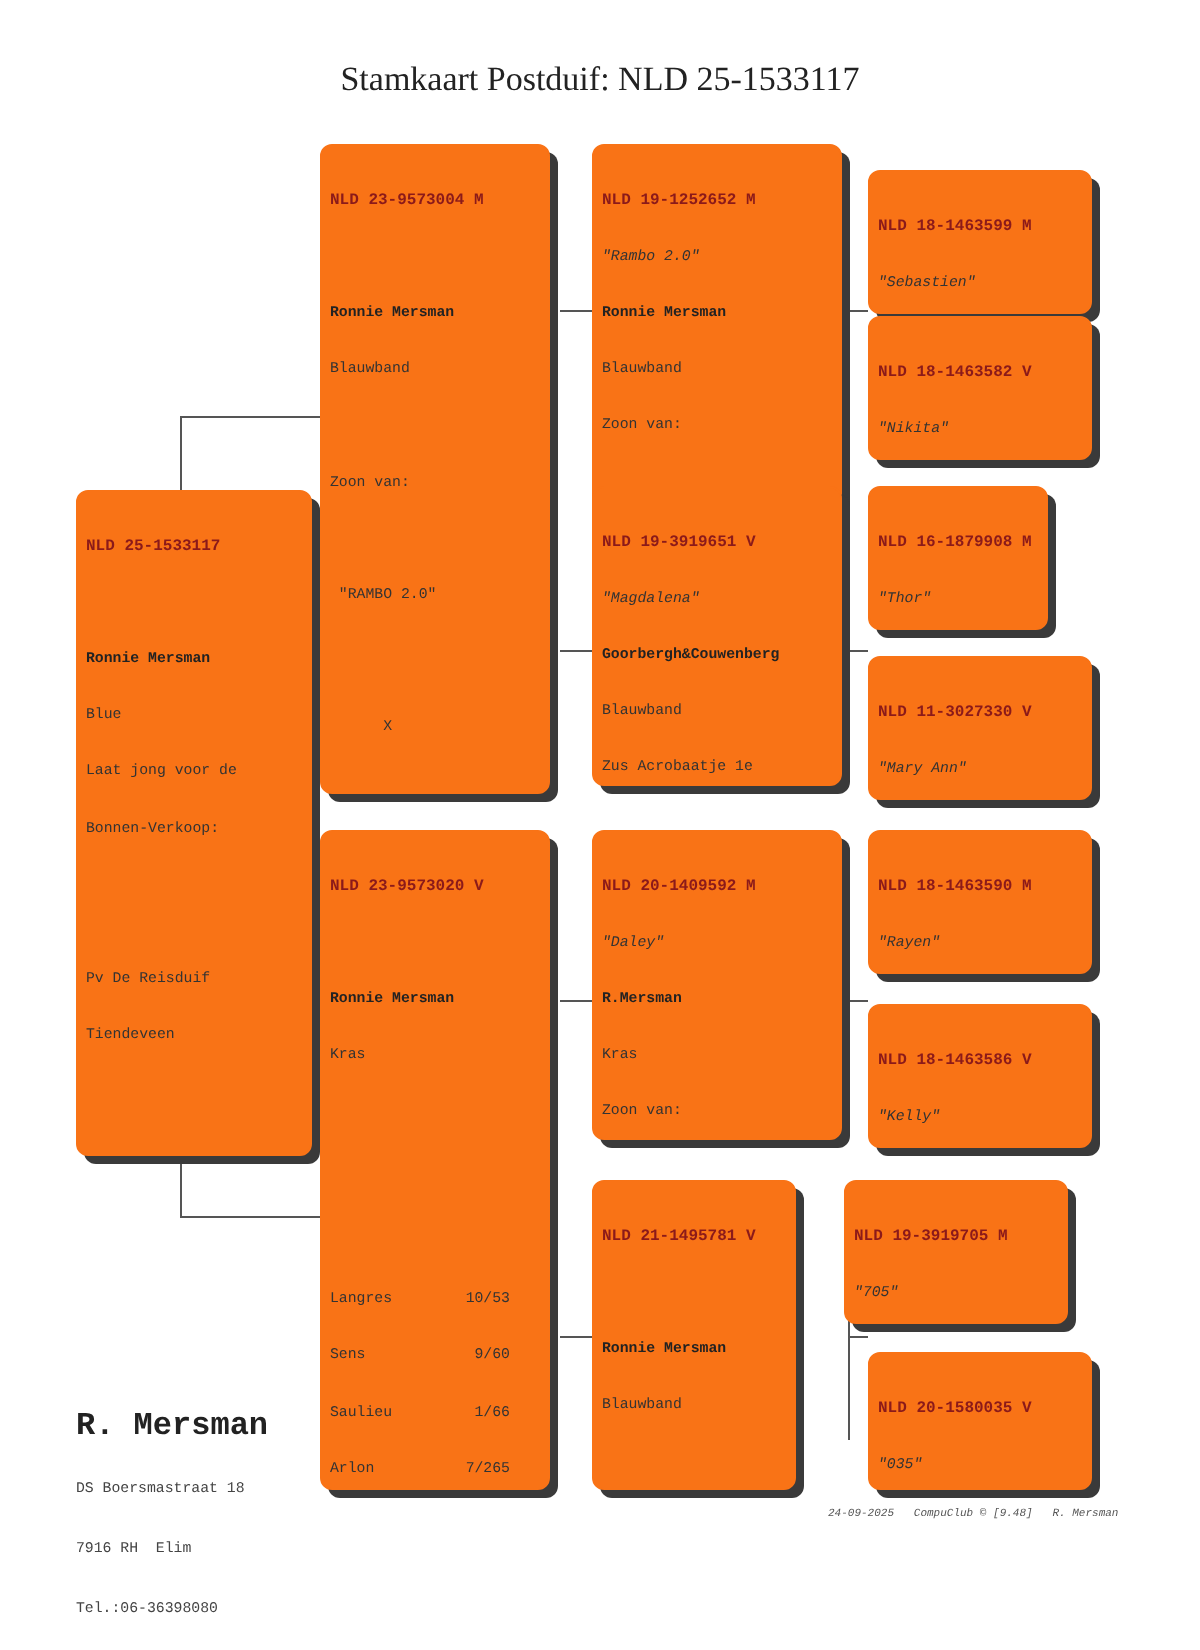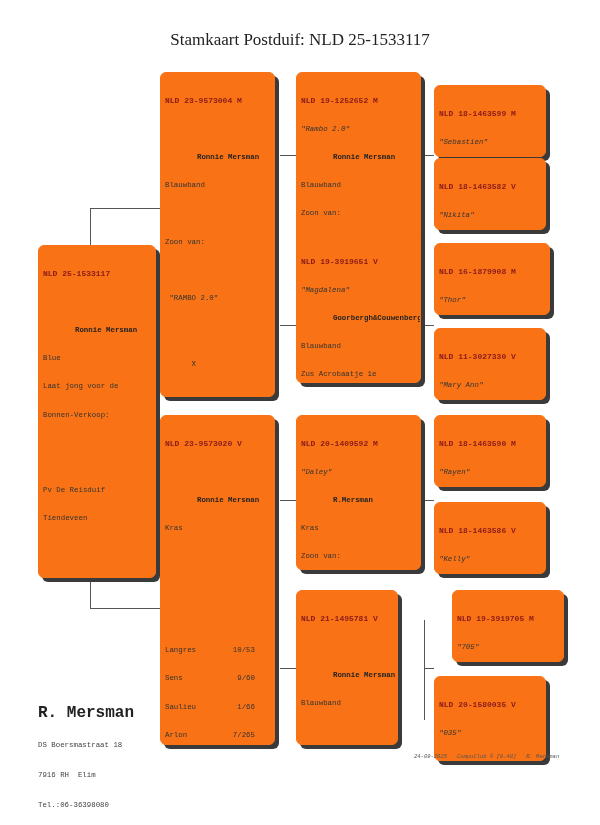--- a/index.html
+++ b/index.html
@@ -1,20 +1,20 @@
 <!DOCTYPE html>
 <html><head>
 <meta charset="utf-8">
 <style>
   html, body { margin:0; padding:0; background:#ffffff; }
   body { width:600px; height:825px; position:relative; overflow:hidden; font-family:"Liberation Mono", monospace; color:#333; }
   .title { position:absolute; left:0; width:600px; top:30px; text-align:center; font-family:Liberation Serif, serif; font-size:17px; color:#222; }
   .card { position:absolute; background:#f97316; border:1px solid #f97316; border-radius:6px; box-shadow:4px 4px 0 #3a3a3a; box-sizing:border-box; padding:3px 4px; font-size:7.4px; line-height:9.4px; white-space:pre; overflow:hidden; }
   .ring { color:#8b1a1a; font-weight:bold; font-size:8px; line-height:11px; }
-  .b { font-weight:bold; color:#222;margin-left:32px; }
+  .b { font-weight:bold; color:#222; }
   .i { font-style:italic; }
   .line { position:absolute; background:#555; }
   .res { display:block; }
   .res span { display:inline-block; }
   .res .p { width:54px; }
   .res .v { width:56px; text-align:right; }
   .addr { position:absolute; left:38px; top:686px; font-size:7.4px; line-height:10px; color:#444; white-space:pre; }
   .addr .name { font-size:16px; font-weight:bold; color:#222; line-height:14px; }
   .footer { position:absolute; left:414px; top:753px; font-size:5.5px; font-style:italic; color:#555; white-space:pre; }
 </style>
@@ -114,21 +114,21 @@
   
   
   
   
   
   
   
   
 </div>
 
-<div class="card" style="left:296px;top:233px;width:125px;height:150px;">
+<div class="card" style="left:296px;top:243px;width:125px;height:150px;">
   <div class="ring">NLD 19-3919651 V</div>
   <div class="i">"Magdalena"</div>
   <div class="b">Goorbergh&amp;Couwenberg</div>
   <div>Blauwband</div>
   <div>Zus Acrobaatje 1e</div>
   
   
   
   
   
@@ -174,21 +174,21 @@
   
 </div>
 <div class="card" style="left:434px;top:158px;width:112px;height:72px;font-family:Liberation Mono, monospace;">
   <div class="ring">NLD 18-1463582 V</div>
   <div class="i">"Nikita"</div>
   
   
   
   
 </div>
-<div class="card" style="left:434px;top:243px;width:116px;height:72px;">
+<div class="card" style="left:434px;top:243px;width:90px;height:72px;">
   <div class="ring">NLD 16-1879908 M</div>
   <div class="i">"Thor"</div>
   
   
   
   
 </div>
 <div class="card" style="left:434px;top:328px;width:112px;height:72px;">
   <div class="ring">NLD 11-3027330 V</div>
   <div class="i">"Mary Ann"</div>
@@ -206,27 +206,27 @@
   
 </div>
 <div class="card" style="left:434px;top:502px;width:112px;height:72px;">
   <div class="ring">NLD 18-1463586 V</div>
   <div class="i">"Kelly"</div>
   
   
   
   
 </div>
-<div class="card" style="left:452px;top:590px;width:112px;height:72px;">
+<div class="card" style="left:422px;top:590px;width:112px;height:72px;">
   <div class="ring">NLD 19-3919705 M</div>
   <div class="i">"705"</div>
   
   
 </div>
-<div class="card" style="left:434px;top:676px;width:112px;height:85px;">
+<div class="card" style="left:434px;top:676px;width:112px;height:69px;">
   <div class="ring">NLD 20-1580035 V</div>
   <div class="i">"035"</div>
   
   
 </div>
 
 <div class="addr">
   <div class="name">R. Mersman</div>
   <div>DS Boersmastraat 18</div>
   <div>7916 RH  Elim</div>

